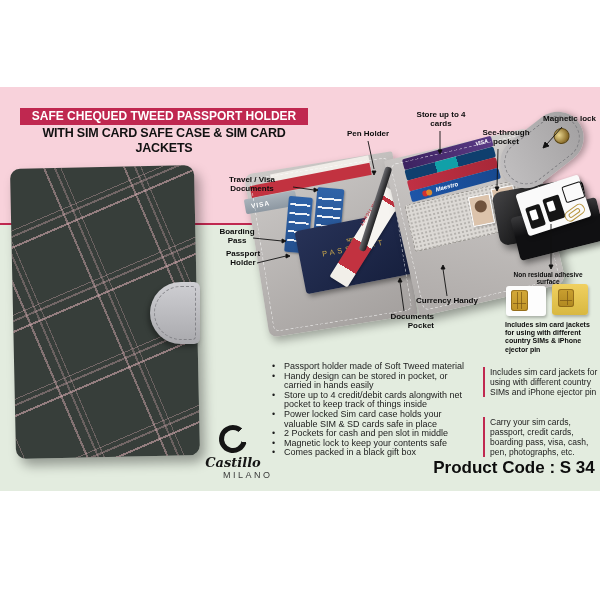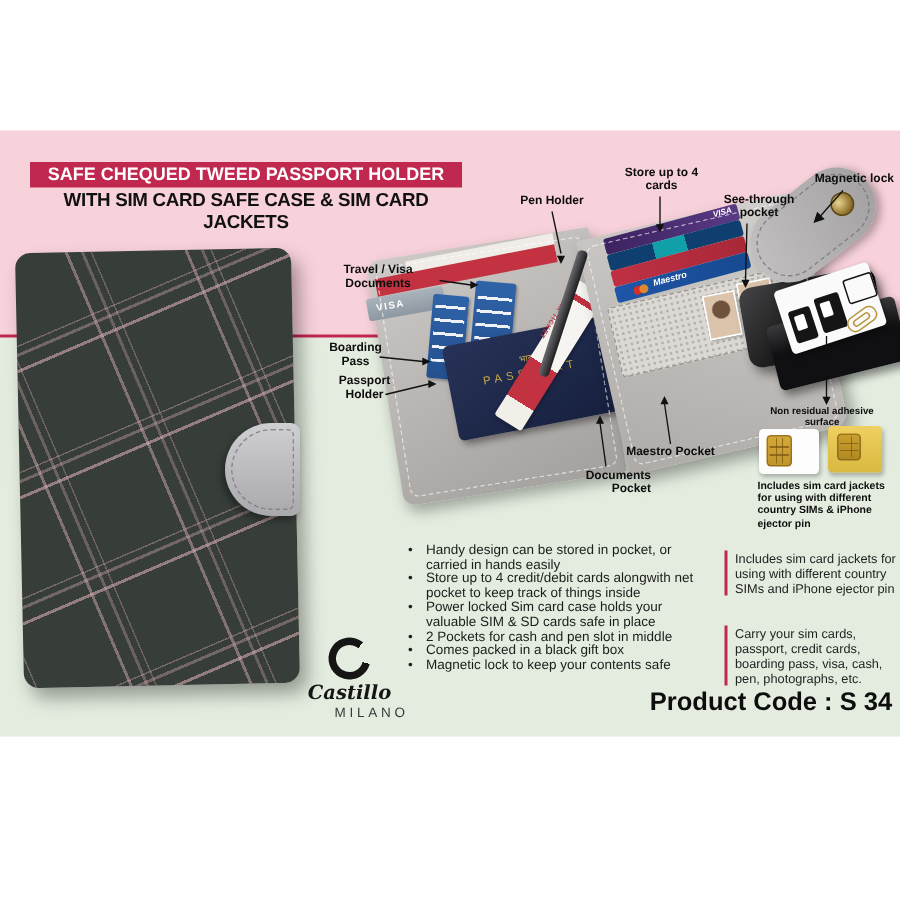--- a/index.html
+++ b/index.html
@@ -273,32 +273,33 @@
   </svg>
 
   <div class="co co-pen">Pen Holder</div>
   <div class="co co-store">Store up to 4 cards</div>
   <div class="co co-see">See-through pocket</div>
   <div class="co co-mag">Magnetic lock</div>
   <div class="co co-travel">Travel / Visa Documents</div>
   <div class="co co-board">Boarding Pass</div>
   <div class="co co-passport">Passport Holder</div>
   <div class="co co-docs">Documents Pocket</div>
-  <div class="co co-curr">Maestro Pocket</div>
+  <div class="co co-curr">Currency Handy</div>
   <div class="co co-adhesive">Non residual adhesive surface</div>
   <div class="co co-simnote">Includes sim card jackets for using with different country SIMs &amp; iPhone ejector pin</div>
 
   <div class="abs features">
     <ul>
+      <li>Passport holder made of Soft Tweed material</li>
       <li>Handy design can be stored in pocket, or carried in hands easily</li>
       <li>Store up to 4 credit/debit cards alongwith net pocket to keep track of things inside</li>
       <li>Power locked Sim card case holds your valuable SIM &amp; SD cards safe in place</li>
       <li>2 Pockets for cash and pen slot in middle</li>
+      <li>Magnetic lock to keep your contents safe</li>
       <li>Comes packed in a black gift box</li>
-      <li>Magnetic lock to keep your contents safe</li>
     </ul>
   </div>
 
   <div class="sidenote sn1">Includes sim card jackets for using with different country SIMs and iPhone ejector pin</div>
   <div class="sidenote sn2">Carry your sim cards, passport, credit cards, boarding pass, visa, cash, pen, photographs, etc.</div>
 
   <div class="abs brand">
     <div class="ring"></div>
     <div class="brand-name">Castillo</div>
     <div class="brand-city">MILANO</div>

